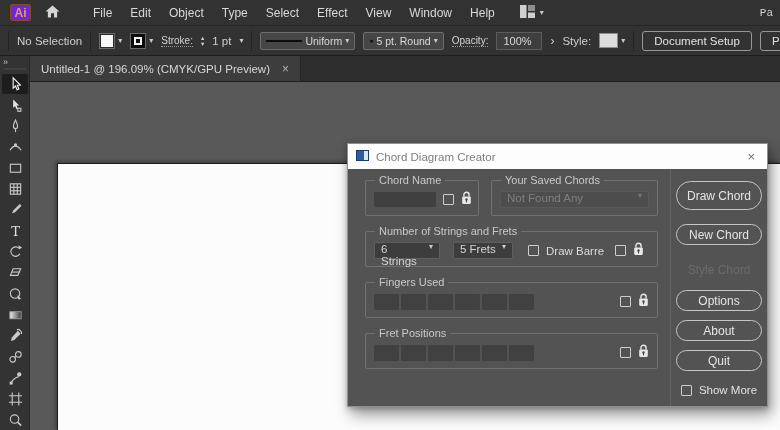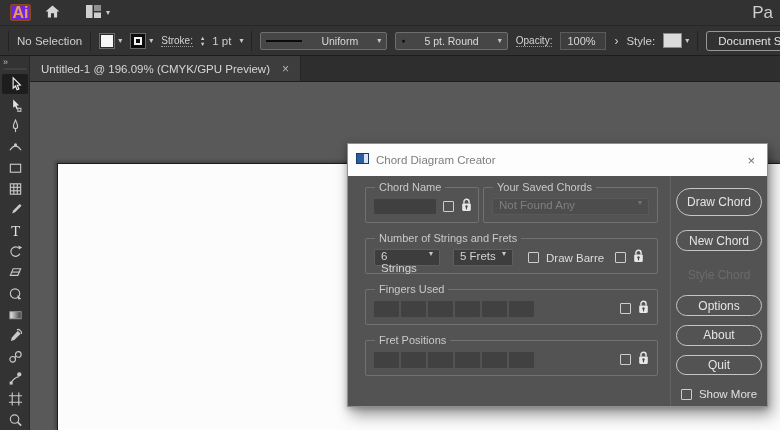--- a/index.html
+++ b/index.html
@@ -3,43 +3,43 @@
 <meta charset="utf-8">
 <style>
   * { box-sizing: border-box; margin: 0; padding: 0; }
   html,body { width:780px; height:430px; overflow:hidden; background:#323232; }
   body { font-family:"Liberation Sans","DejaVu Sans",sans-serif; font-size:12px; color:#d6d6d6; }
   #app { position:relative; width:780px; height:430px; overflow:hidden; background:#323232; }
 
   
   .menubar { height:25px; display:flex; align-items:center; padding:0 6px; background:#323232; }
   .ai-logo { width:21px; height:17px; margin:0 6px 0 4px; background:#6d28d9; border:1px solid #8a4a1c;
-             border-radius:2px; color:#e89a5e; font-weight:bold; font-size:16px;
+             border-radius:2px; color:#e89a5e; font-weight:bold; font-size:12px;
              display:flex; align-items:center; justify-content:center; }
   .home-btn { margin:0 10px 0 8px; display:flex; align-items:center; }
   .menus { display:flex; align-items:center; margin-left:14px; }
   .menu-item { padding:0 9px; font-size:12px; color:#d8d8d8; cursor:default; }
   .layout-switcher { display:flex; align-items:center; gap:5px; margin-left:16px; }
   .chev { font-size:8px; color:#c9c9c9; line-height:1; }
-  .workspace-frag { margin-left:auto; font-size:17px; color:#cfcfcf; padding-right:1px; }
+  .workspace-frag { margin-left:auto; font-size:11px; color:#cfcfcf; padding-right:1px;font-family:Liberation Mono, monospace; }
 
   
   .controlbar { height:31px; display:flex; align-items:center; gap:8px; padding:0 8px;
                 background:#323232; border-top:1px solid #272727; border-bottom:1px solid #1d1d1d; }
   .vsep { width:1px; height:20px; background:#232323; flex:0 0 auto; }
   .ctext { font-size:11.5px; color:#cfcfcf; white-space:nowrap; }
   .clink { font-size:10px; color:#d4d4d4; border-bottom:1px dotted #9a9a9a; white-space:nowrap; }
   .swatch-wrap { display:flex; align-items:center; gap:3px; }
   .fill-swatch { width:16px; height:16px; background:#f7f7f7; border:1px solid #6a6a6a; box-shadow:inset 0 0 0 1px #2b2b2b; }
   .stroke-swatch { width:16px; height:16px; background:#0b0b0b; border:1px solid #6a6a6a;
                    display:flex; align-items:center; justify-content:center; }
   .stroke-swatch .ring { width:8px; height:8px; border:2px solid #f2f2f2; }
   .stepper { display:flex; flex-direction:column; justify-content:center; gap:1px; }
   .stepper span { font-size:6.5px; line-height:5px; color:#cfcfcf; }
-  .field { height:18px; display:flex; align-items:center; gap:19px; padding:0 5px;
+  .field { height:18px; display:flex; align-items:center; gap:3px; padding:0 5px;
            background:#464646; border:1px solid #6e6e6e; border-radius:2px; }
   .stroke-line { width:36px; height:2px; background:#0c0c0c; }
   .small-label { font-size:10.5px; color:#dadada; white-space:nowrap; }
   .dot { font-size:7px; color:#111; }
   .val-field { height:18px; min-width:46px; display:flex; align-items:center; padding:0 6px;
                background:#3e3e3e; border:1px solid #5b5b5b; font-size:11px; color:#d8d8d8; }
   .arrow-right { font-size:12px; color:#cfcfcf; }
   .style-swatch { width:19px; height:15px; background:#dcdcdc; border:1px solid #8a8a8a; }
   .bar-btn { height:20px; padding:0 11px; background:transparent; border:1px solid #979797; border-radius:3px;
              color:#e2e2e2; font-size:11.5px; font-family:inherit; white-space:nowrap; }
@@ -61,32 +61,32 @@
   .tab-close { font-size:12px; color:#b3b3b3; line-height:1; }
 
   .canvas { position:relative; flex:1; background:#595959; overflow:hidden; }
   .artboard { position:absolute; left:27px; top:81px; right:-2px; bottom:-2px; background:#fcfcfc;
               border-top:1px solid #1c1c1c; border-left:1px solid #1c1c1c; box-shadow:-2px -2px 3px rgba(0,0,0,.25); }
 
   
   .dialog { position:absolute; left:317px; top:61px; width:421px; height:264px;
             border:1px solid #8f8f8f; box-shadow:4px 8px 14px rgba(0,0,0,.38), 0 2px 6px rgba(0,0,0,.25);
             display:flex; flex-direction:column; background:#535353; }
-  .dlg-titlebar { height:32px; background:#fdfdfd; display:flex; align-items:center; padding:0 8px; flex:0 0 auto; }
+  .dlg-titlebar { height:25px; background:#fdfdfd; display:flex; align-items:center; padding:0 8px; flex:0 0 auto; }
   .dlg-title { margin-left:7px; font-size:11.5px; color:#7d7d7d; }
   .dlg-close { margin-left:auto; font-size:13px; color:#6e6e6e; padding:0 4px; line-height:1; }
   .dlg-body { flex:1; display:flex; background:#535353; min-height:0; }
   .dlg-left { flex:1; padding:5px 12px 8px 17px; display:flex; flex-direction:column; min-width:0; }
   .dlg-right { width:97px; flex:0 0 auto; border-left:1px solid #636363; padding:12px 5px 6px 5px;
                display:flex; flex-direction:column; align-items:center; }
 
   fieldset { border:1px solid #717171; border-radius:2px; padding:3px 8px 7px 8px; min-width:0; }
   legend { font-size:11px; color:#c9c9c9; padding:0 4px; margin-left:1px; }
   .fs-row { display:flex; align-items:center; gap:7px; margin-top:2px; }
-  .row1 { display:flex; gap:4px; margin-bottom:9px; }
+  .row1 { display:flex; gap:12px; margin-bottom:9px; }
   .fs-chordname { width:114px; flex:0 0 auto; }
   .fs-saved { flex:1; }
   .row-fs { margin-bottom:9px; }
   .row-fs:last-child { margin-bottom:0; }
 
   .txt-input { width:62px; height:15px; background:#404040; border:none; border-radius:1px; }
   .cb { width:11px; height:11px; border:1px solid #cdcdcd; border-radius:1px; background:transparent; flex:0 0 auto; }
   .dd { height:17px; display:flex; align-items:flex-start; gap:6px; padding:0 6px;
         background:#3d3d3d; border:1px solid #5e5e5e; border-radius:1px; font-size:11.5px; color:#d4d4d4; }
   .dd.disabled { background:#4d4d4d; border-color:#595959; color:#7f7f7f; flex:1; }
@@ -113,20 +113,31 @@
 
   <div class="menubar">
     <div class="ai-logo">Ai</div>
     <div class="home-btn">
       <span>
         <svg width="15" height="13" viewBox="0 0 16 14">
             <path d="M8 0.5 L15.5 7 H13 V13.5 H9.6 V9 H6.4 V13.5 H3 V7 H0.5 Z" fill="#d5d5d5"></path>
           </svg>
       </span>
     </div>
+    <div class="menus" id="menus">
+        <span class="menu-item">File</span>
+        <span class="menu-item">Edit</span>
+        <span class="menu-item">Object</span>
+        <span class="menu-item">Type</span>
+        <span class="menu-item">Select</span>
+        <span class="menu-item">Effect</span>
+        <span class="menu-item">View</span>
+        <span class="menu-item">Window</span>
+        <span class="menu-item">Help</span>
+      </div>
     <div class="layout-switcher">
       <span>
         <svg width="15" height="13" viewBox="0 0 15 13">
             <rect x="0" y="0" width="6.5" height="13" fill="#cfcfcf"></rect>
             <rect x="8" y="0" width="7" height="6" fill="#8f8f8f"></rect>
             <rect x="8" y="7.5" width="7" height="5.5" fill="#cfcfcf"></rect>
           </svg>
       </span>
       <span class="chev">▾</span>
     </div>

